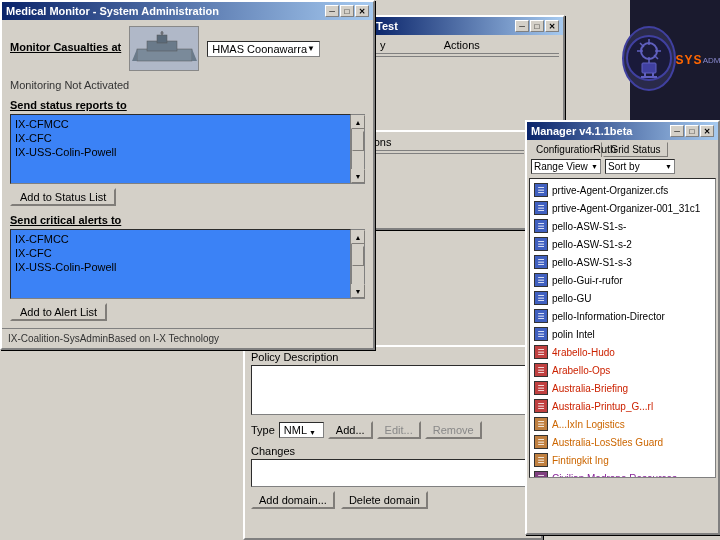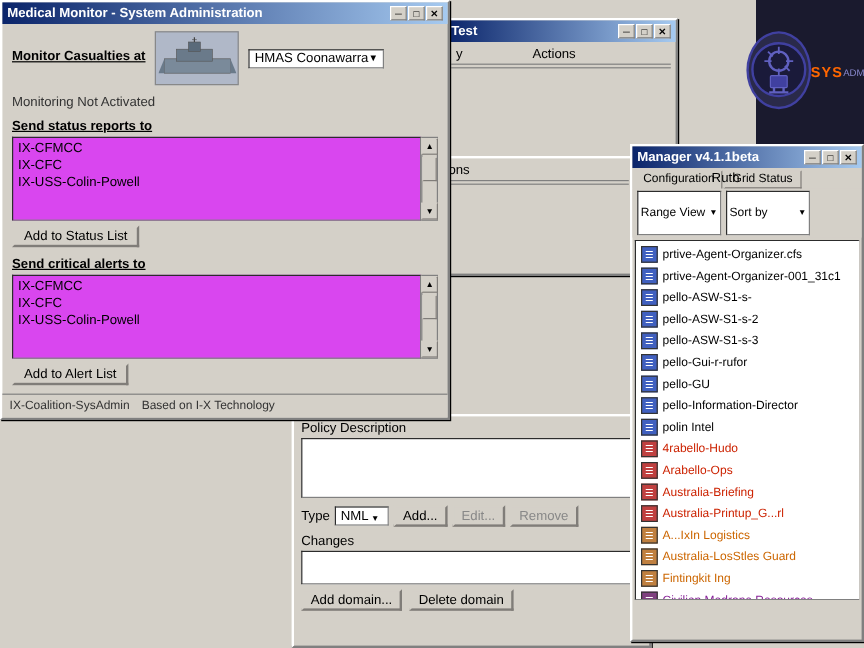--- a/index.html
+++ b/index.html
@@ -102,21 +102,21 @@
     .monitoring-status {
       font-size: 11px;
       margin-bottom: 8px;
       color: #333;
     }
     .list-item {
       padding: 1px 2px;
       font-size: 11px;
     }
     .list-main {
-      background: #d946ef;
+      background: #3b82f6;
       border: 1px inset #808080;
       flex: 1;
       height: 70px;
       overflow: hidden;
       padding: 2px;
     }
     .list-scroll {
       width: 14px;
       background: #d4d0c8;
       border: 1px solid #808080;
@@ -157,21 +157,20 @@
       left: 0;
       right: 0;
       height: 20px;
       background: #d4d0c8;
       border-top: 1px solid #808080;
       display: flex;
       align-items: center;
       padding: 0 6px;
       font-size: 10px;
       color: #333;
-      gap: 10px;
     }
 
     
     .test-window {
       left: 370px;
       top: 15px;
       width: 195px;
       height: 130px;
       z-index: 5;
     }
@@ -222,21 +221,21 @@
     .refresh-btn {
       background: #d4d0c8;
       border: 2px outset #d4d0c8;
       padding: 1px 4px;
       font-size: 10px;
       cursor: pointer;
     }
     .manager-dropdown {
       background: #fff;
       border: 1px inset #808080;
-      padding: 12px 2px;
+      padding: 1px 2px;
       font-size: 10px;
       display: flex;
       align-items: center;
       justify-content: space-between;
       min-width: 70px;
     }
     .manager-list {
       background: #fff;
       border: 1px inset #808080;
       flex: 1;

